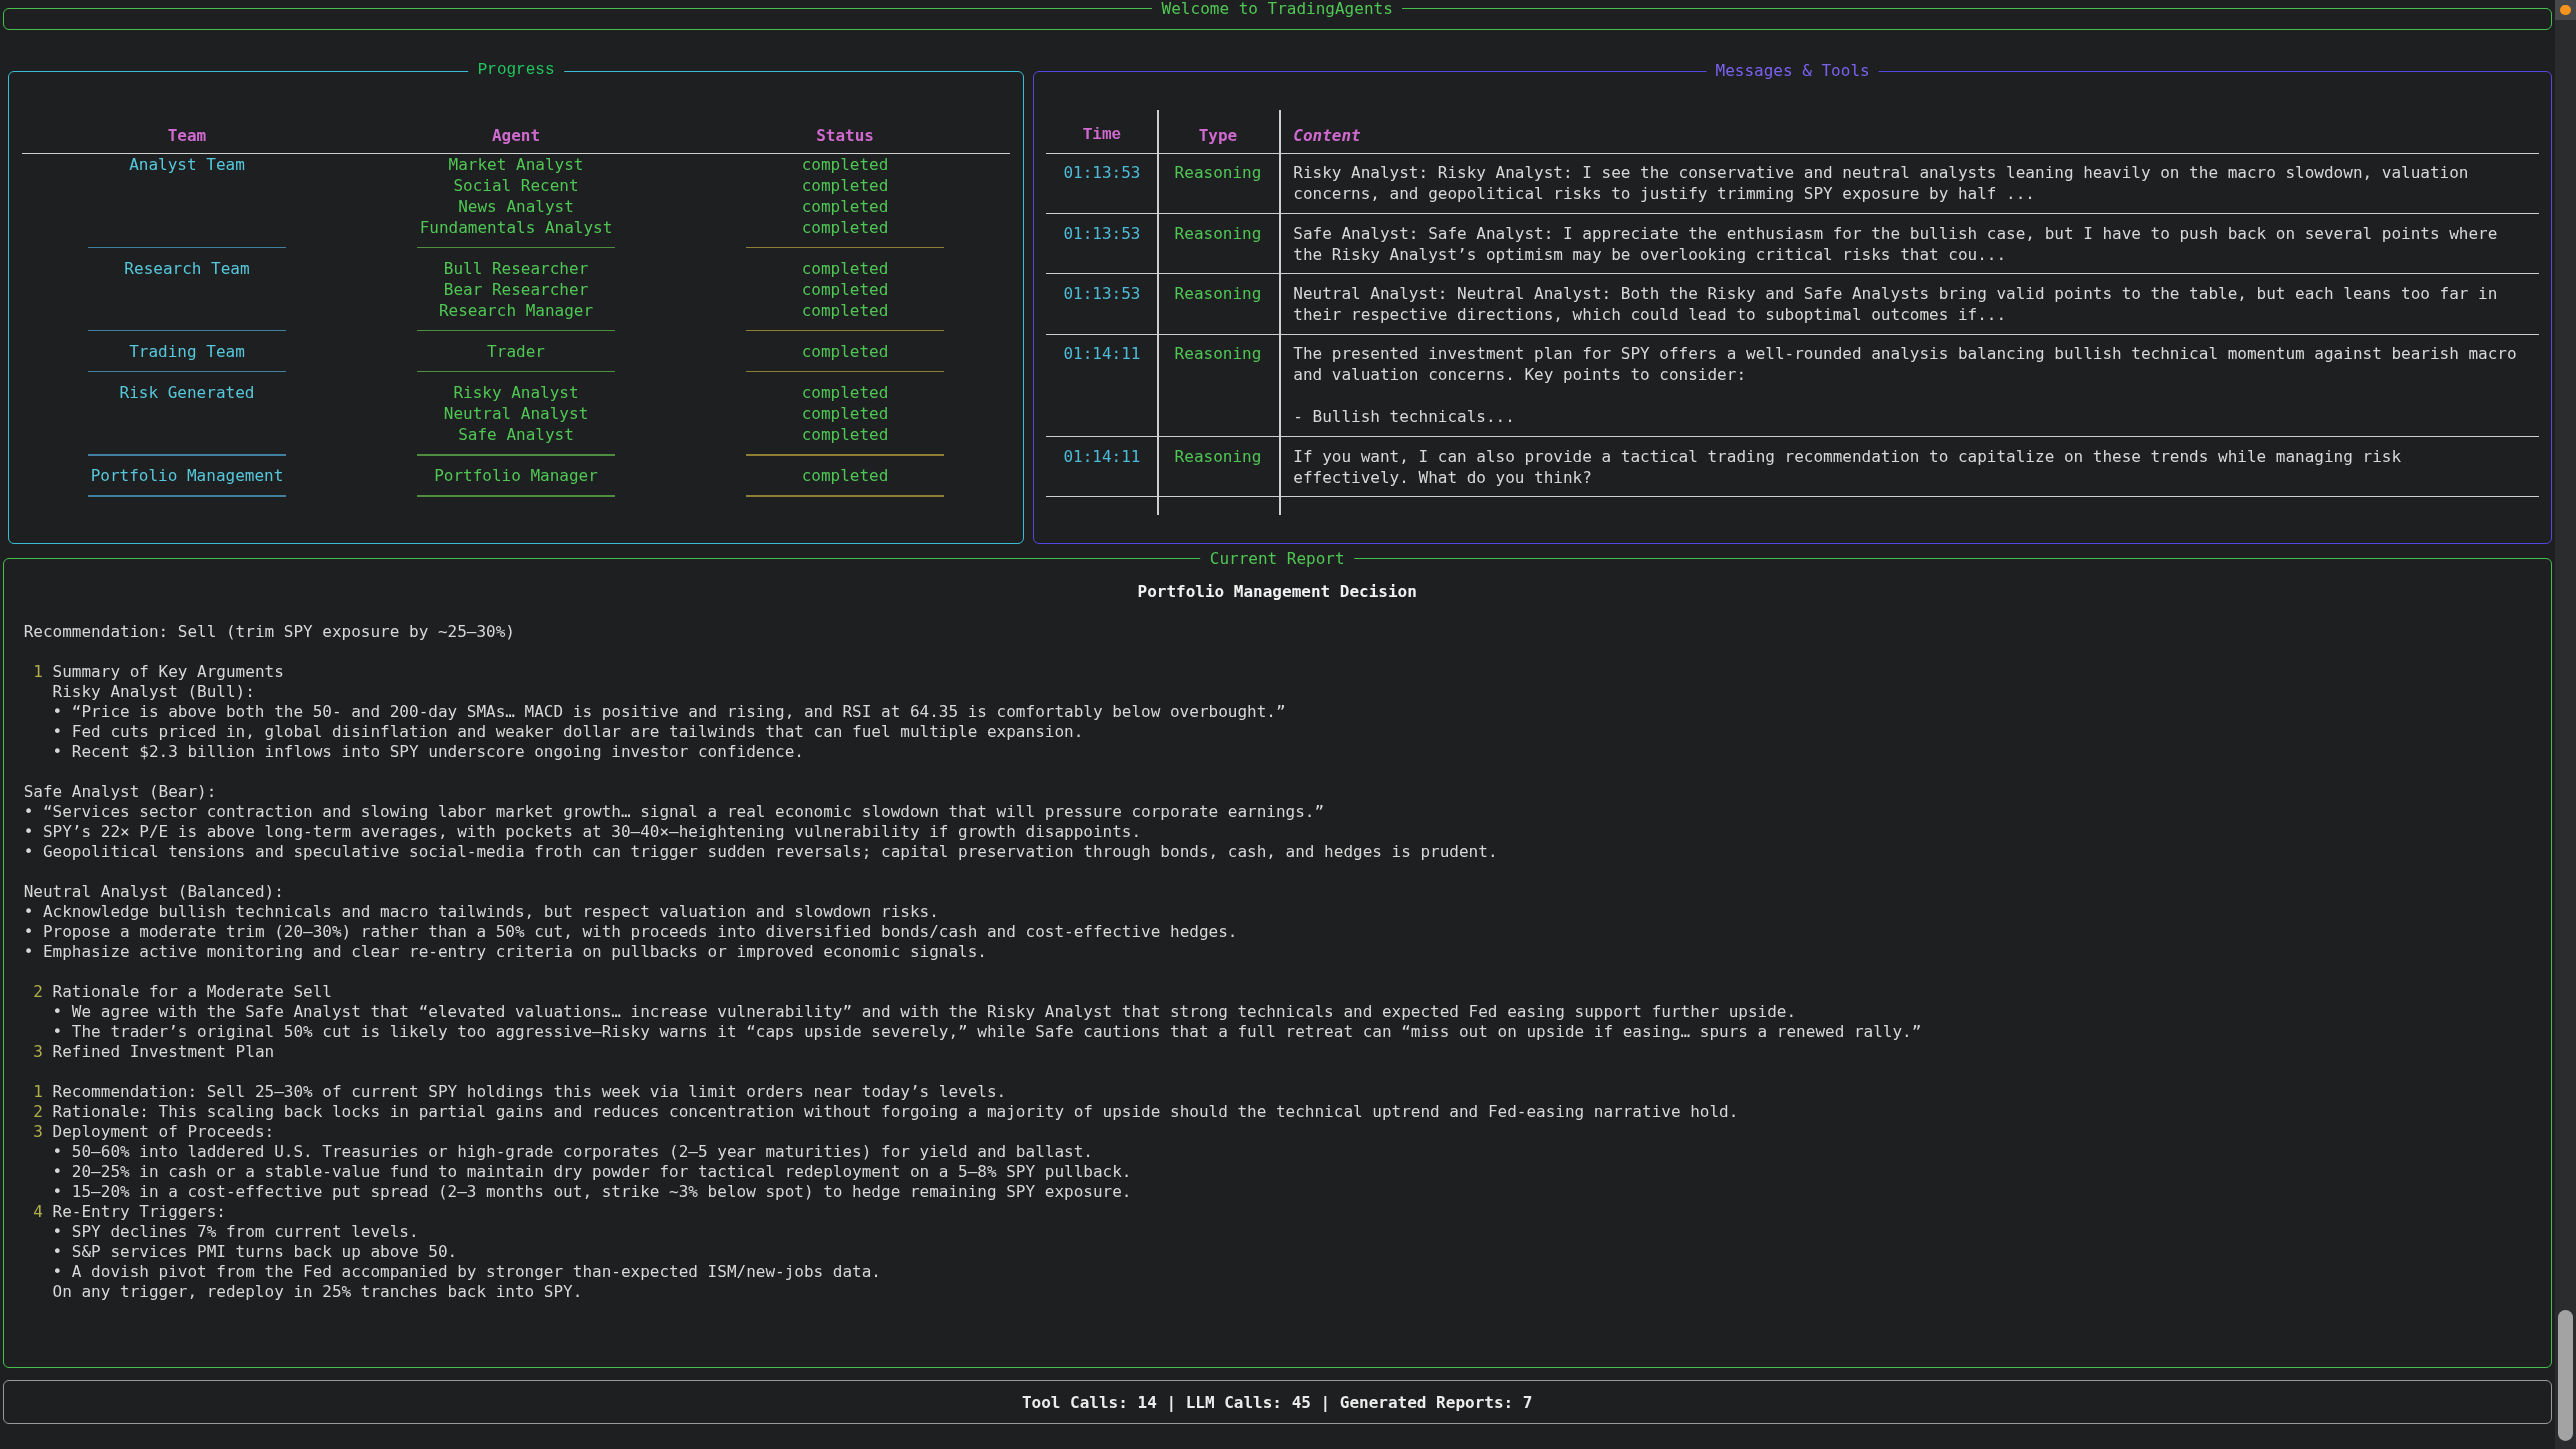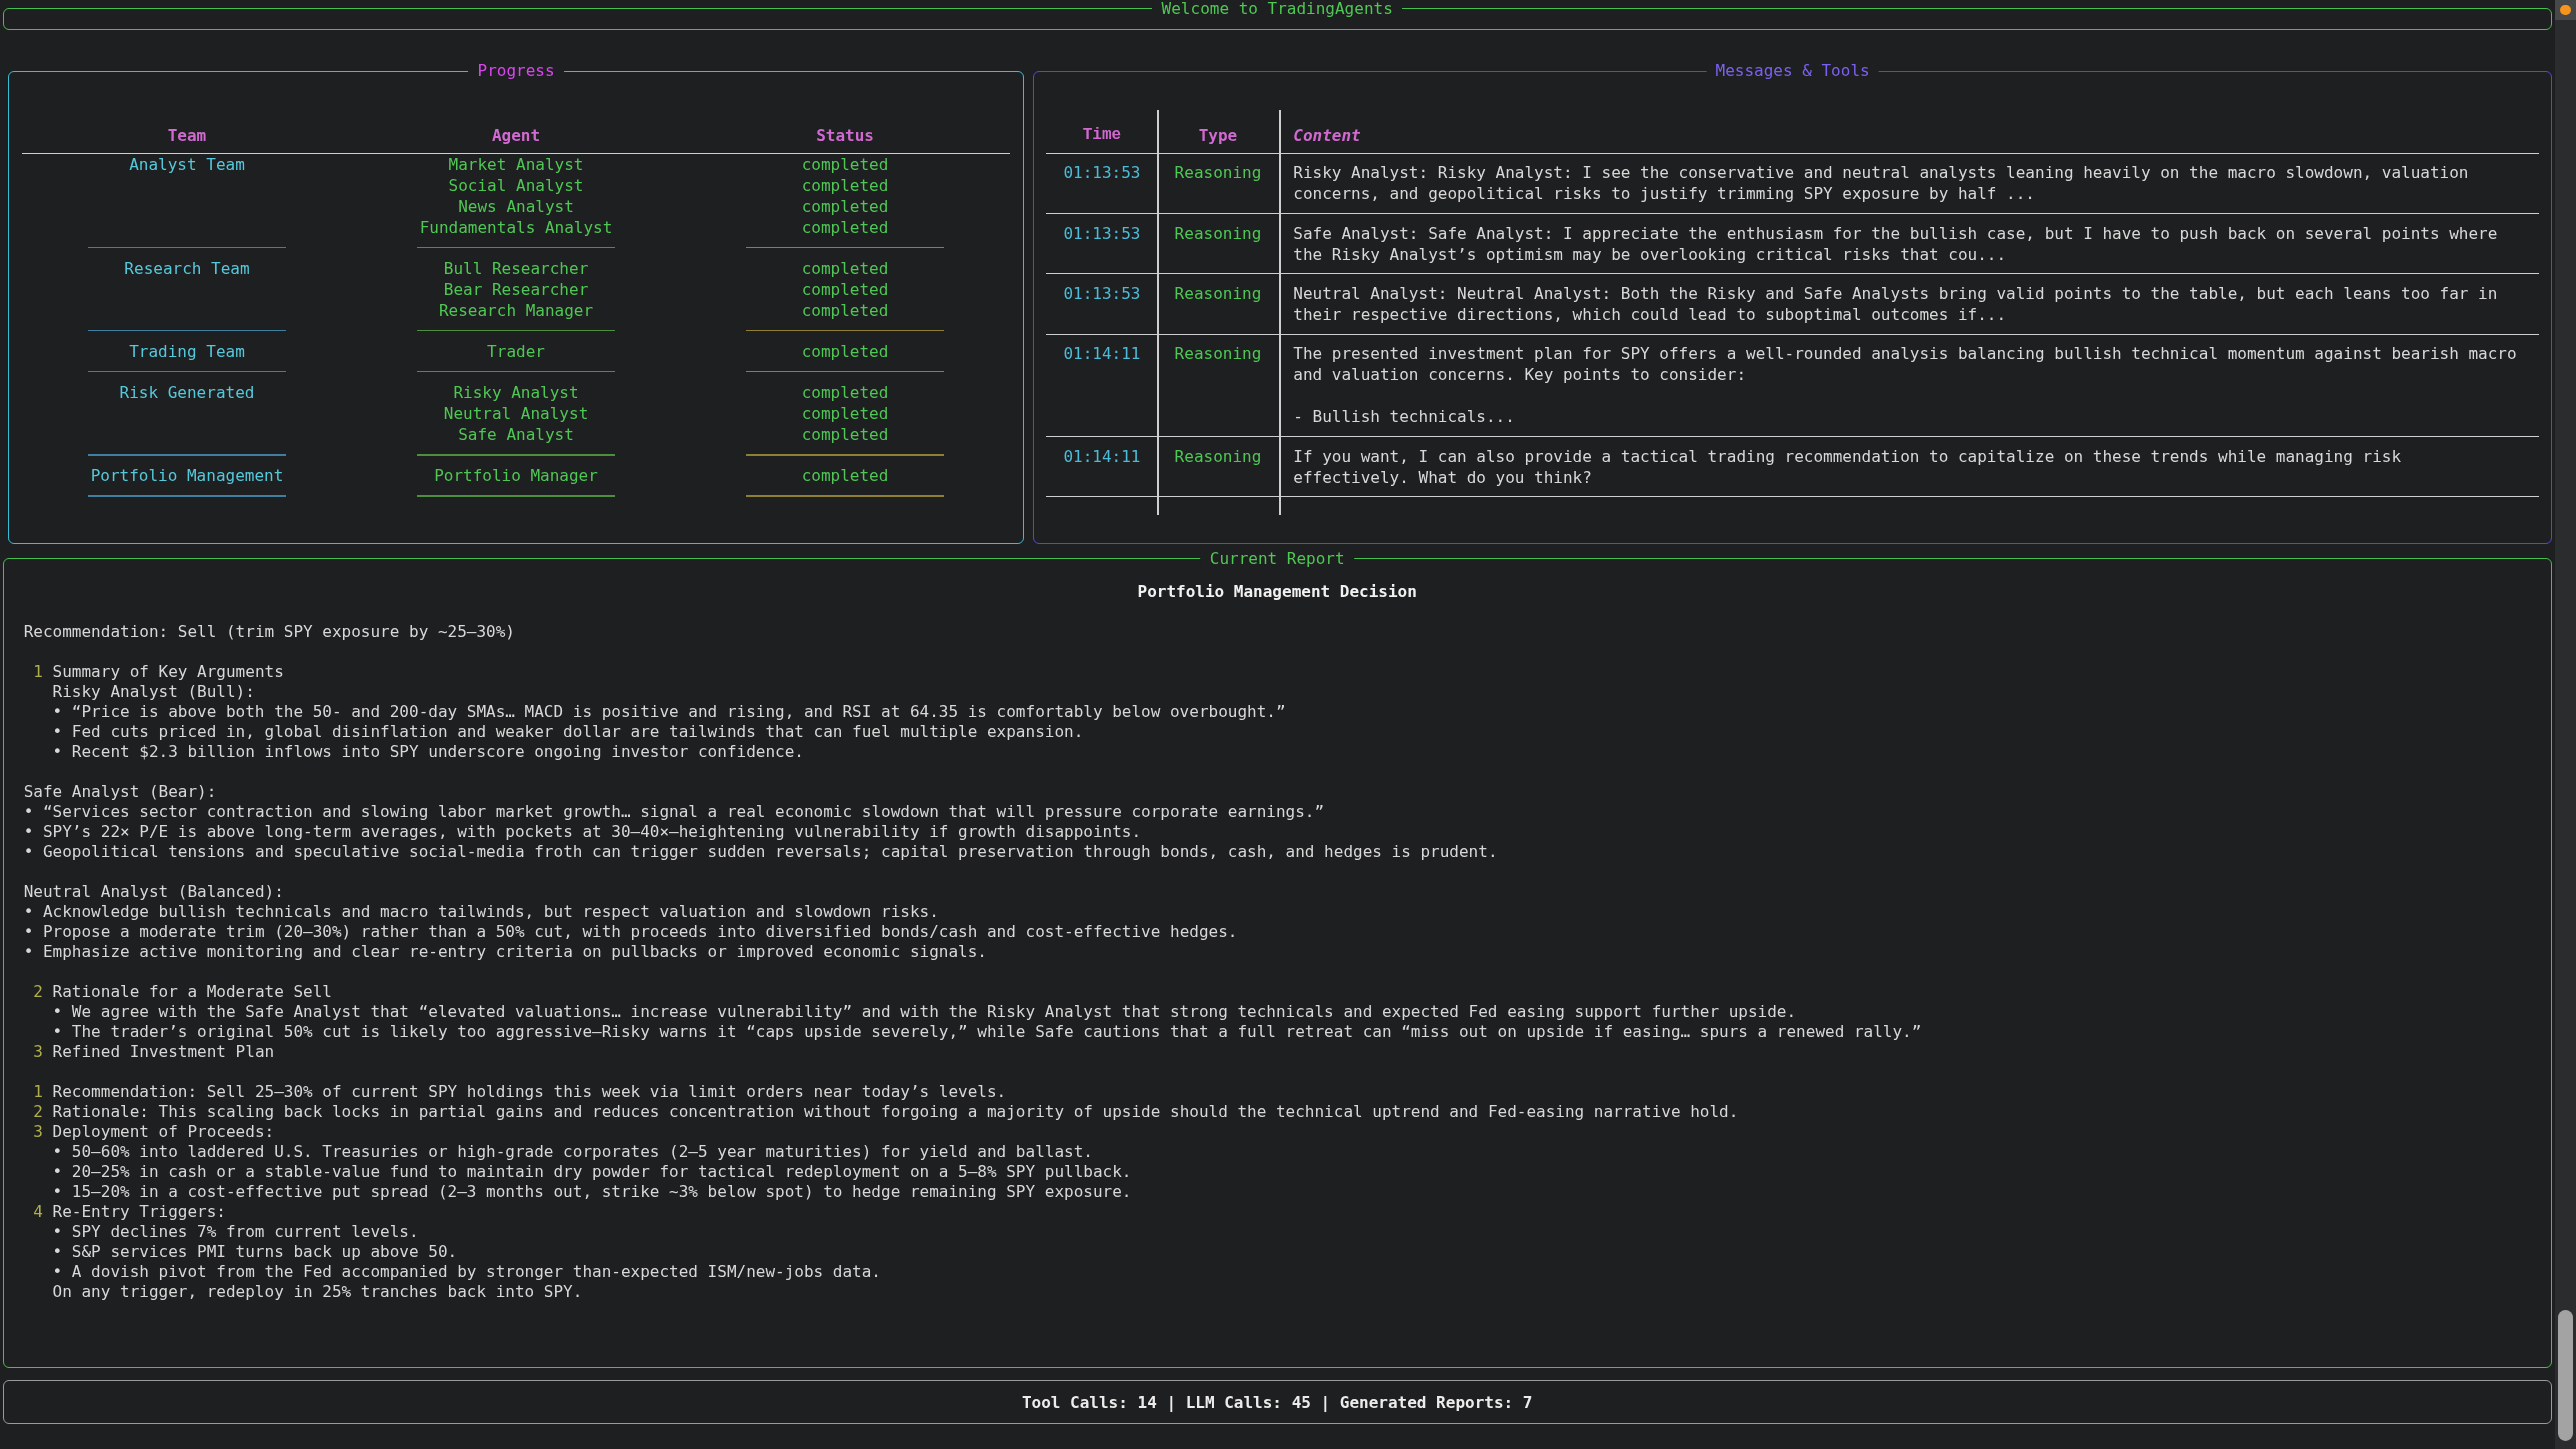--- a/index.html
+++ b/index.html
@@ -21,21 +21,21 @@
     background:#1e1f20; padding:0 9.4px; line-height:21.5px; white-space:nowrap;
   }
 
   
   .welcome { border-color:#45c04e; height:21.5px; margin-top:5.4px; }
   .welcome .ptitle { color:#4fc754; }
 
   
   .mid-row { display:flex; gap:9.4px; margin-top:41px; }
   .progress-panel { border-color:#38bdd6; width:1016px; height:473px; flex:none; margin-left:5.4px; }
-  .progress-panel .ptitle { color:#d946ef; }
+  .progress-panel .ptitle { color:#22c55e;font-family:Liberation Mono, monospace; }
   .messages-panel { border-color:#5546e0; flex:1; height:473px; }
   .messages-panel .ptitle { color:#7b61f0; }
 
   .tbl-header { font-weight:bold; color:#d06ad0; }
   .hrule { border-top:1.3px solid #cfcfcf; margin-top:8px; }
 
   
   .prog-table { margin:38px 13.4px 0 13.4px; }
   .prog-table .tbl-header { display:flex; padding-top:16px; }
   .prog-table .tbl-header > div { width:33.33%; text-align:center; }
@@ -108,21 +108,21 @@
         </div>
         <div class="hrule"></div>
         <div id="prog-body">
             <div class="prow">
               <div class="team-cell">Analyst Team</div>
               <div class="agent-cell">Market Analyst</div>
               <div class="status-cell">completed</div>
             </div>
             <div class="prow">
               <div class="team-cell"></div>
-              <div class="agent-cell">Social Analyst</div>
+              <div class="agent-cell">Social Recent</div>
               <div class="status-cell">completed</div>
             </div>
             <div class="prow">
               <div class="team-cell"></div>
               <div class="agent-cell">News Analyst</div>
               <div class="status-cell">completed</div>
             </div>
             <div class="prow">
               <div class="team-cell"></div>
               <div class="agent-cell">Fundamentals Analyst</div>

